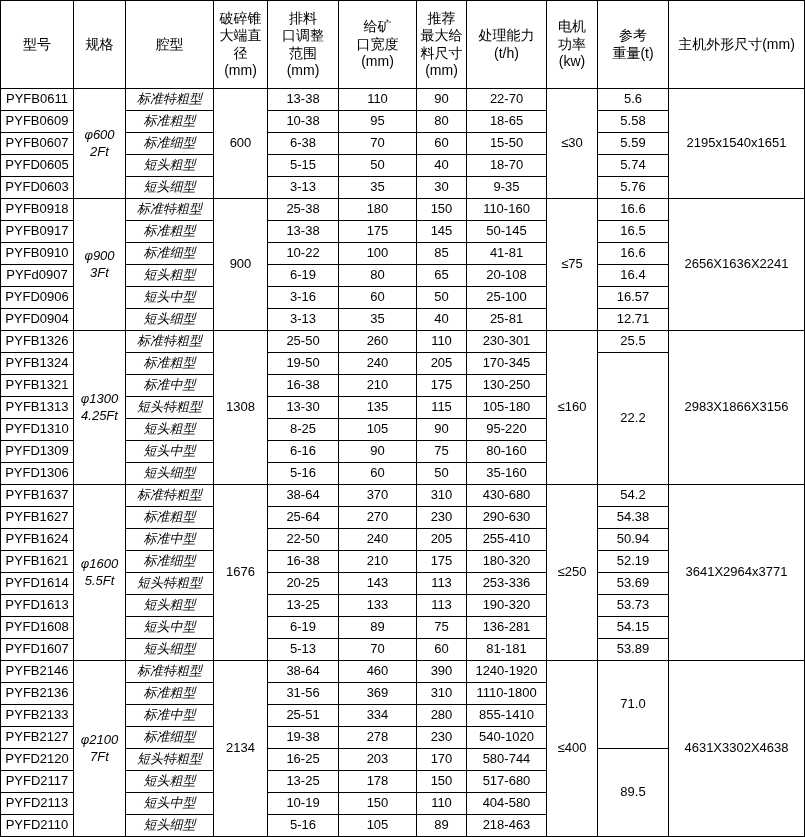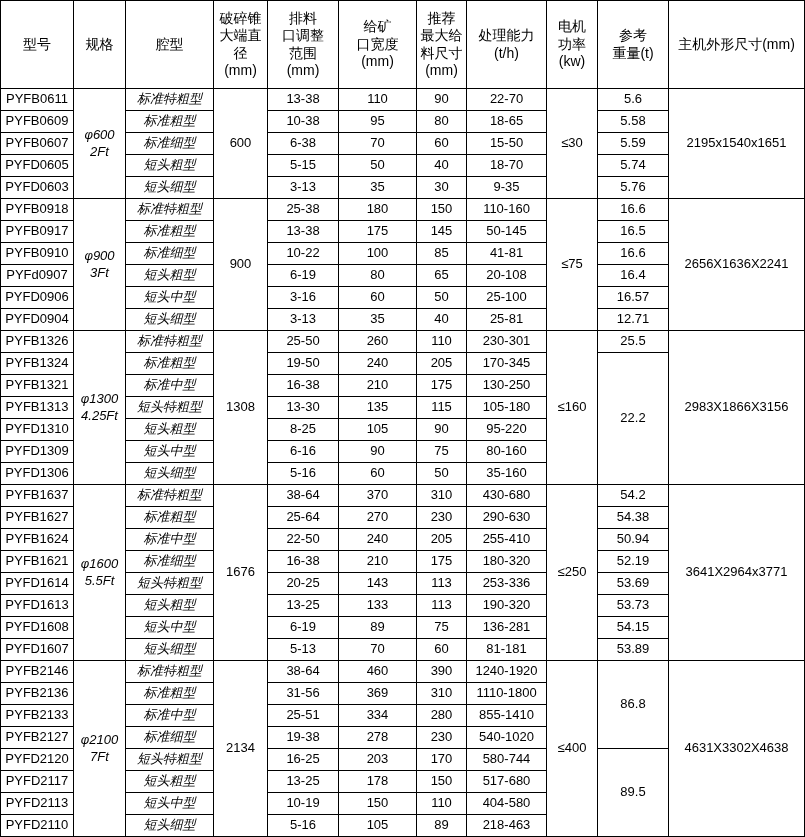--- a/index.html
+++ b/index.html
@@ -358,21 +358,21 @@
           <td class="model">PYFB2146</td>
           <td class="spec-cell pre" rowspan="8">φ2100
 7Ft</td>
           <td class="cavity">标准特粗型</td>
           <td rowspan="8">2134</td>
           <td>38-64</td>
           <td>460</td>
           <td>390</td>
           <td>1240-1920</td>
           <td rowspan="8">≤400</td>
-          <td rowspan="4">86.8</td>
+          <td rowspan="4">71.0</td>
           <td rowspan="8">4631X3302X4638</td>
         </tr>
         <tr>
           <td class="model">PYFB2136</td>
           <td class="cavity">标准粗型</td>
           <td>31-56</td>
           <td>369</td>
           <td>310</td>
           <td>1110-1800</td>
         </tr>

